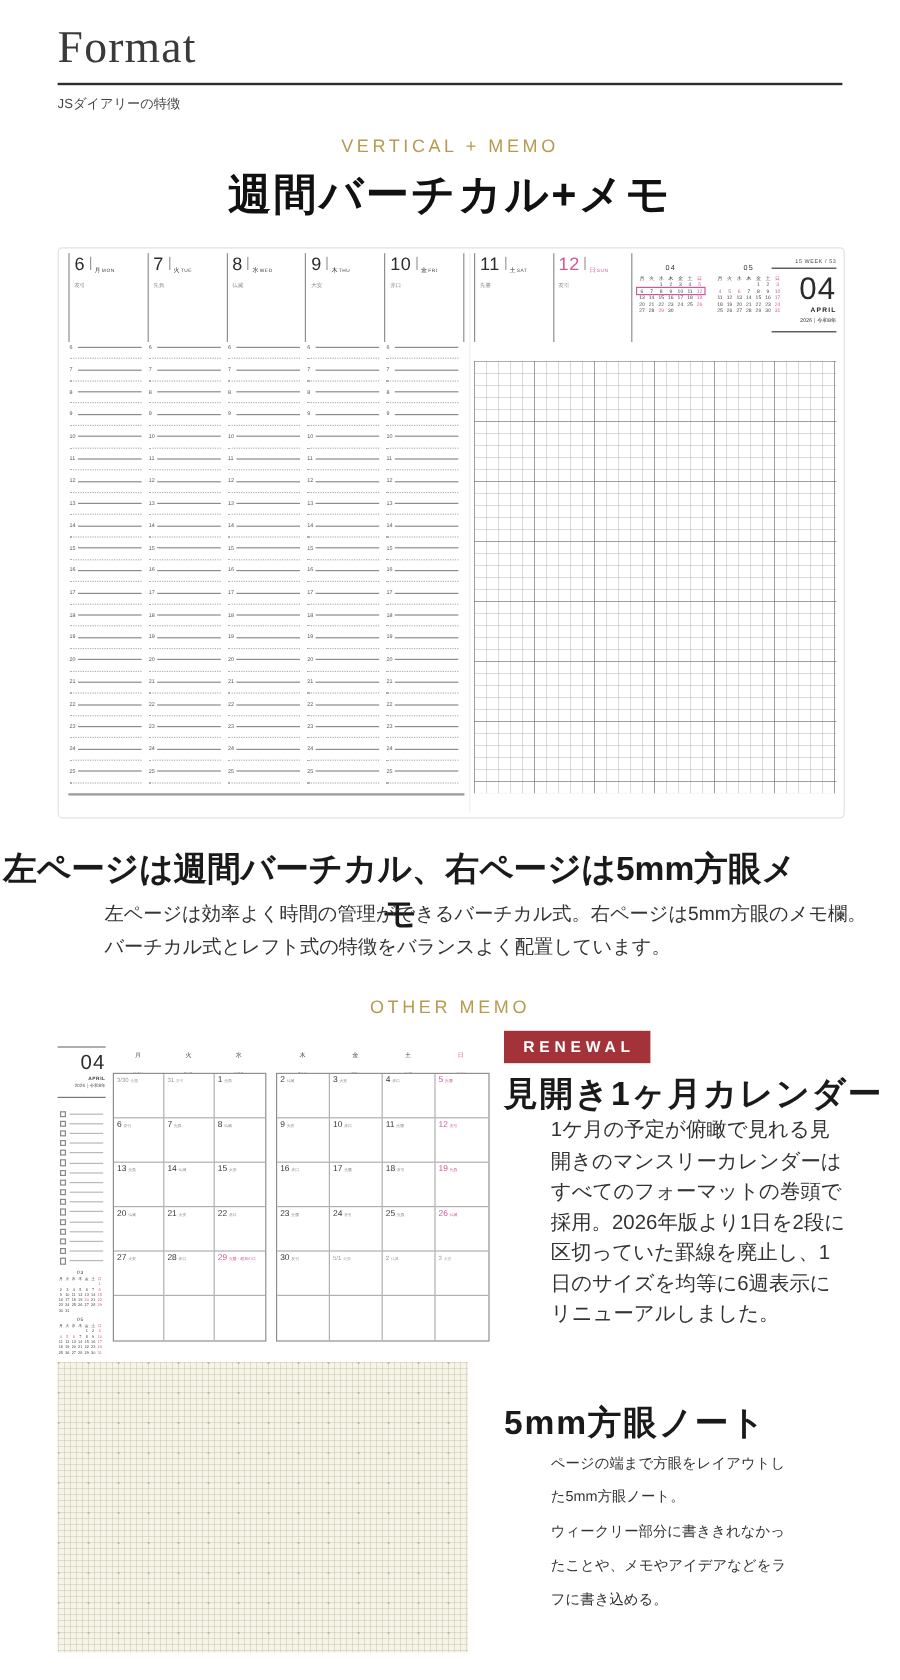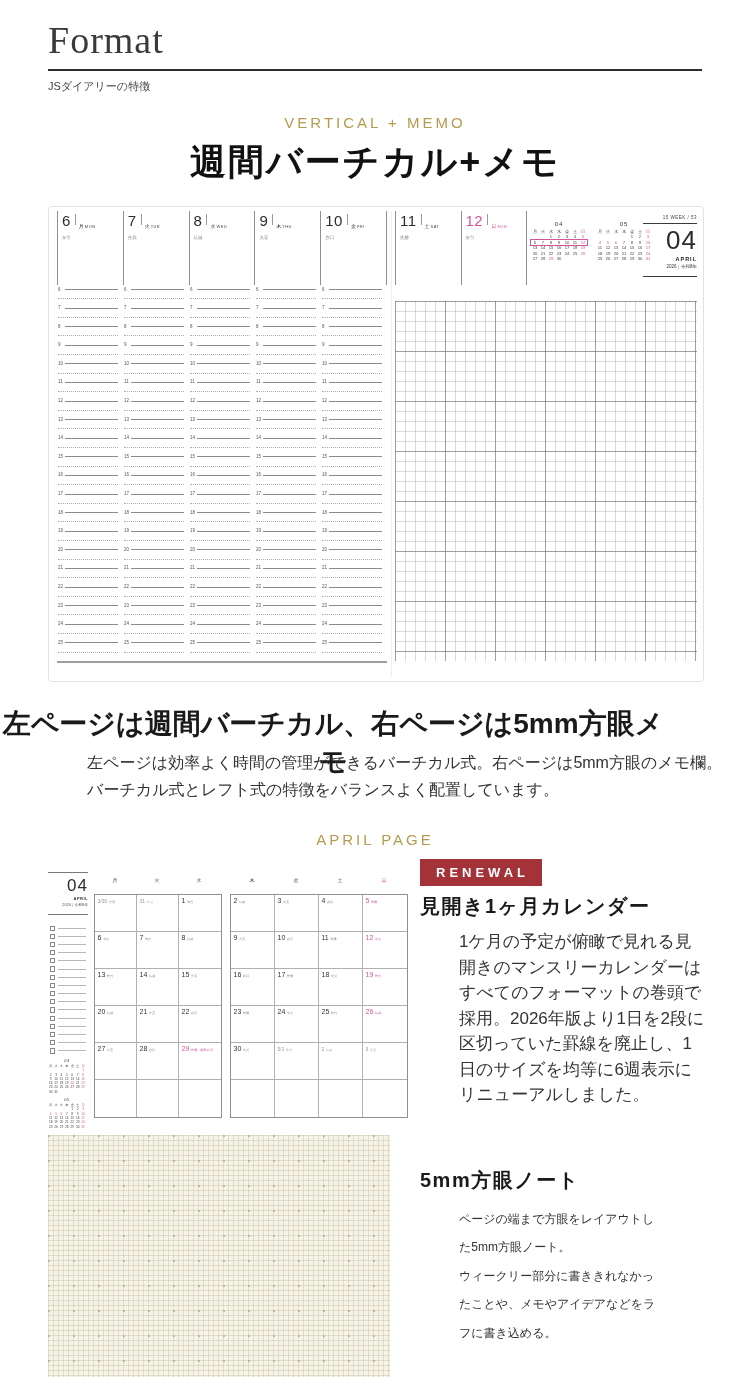--- a/index.html
+++ b/index.html
@@ -18,21 +18,21 @@
   .eyebrow{position:absolute;left:0;width:750px;text-align:center;font-size:15px;
            letter-spacing:3px;color:#b49b4e;font-weight:500;}
   #vm-eyebrow{top:114px;text-align:center;}
   #other-eyebrow{top:831px;}
   .big-title{position:absolute;left:0;width:750px;top:138px;text-align:center;
              font-size:36px;font-weight:700;letter-spacing:2px;color:#111;}
   .h2{position:absolute;left:0;width:666px;top:705px;text-align:center;
       font-size:28px;font-weight:700;color:#1a1a1a;}
   .body{color:#333;font-weight:500;}
   #vm-body{position:absolute;left:48px;top:749px;font-size:16px;line-height:27px;}
-  .h3{position:absolute;left:420px;font-size:20px;font-weight:700;letter-spacing:1.5px;color:#1a1a1a;}
+  .h3{position:absolute;left:420px;font-size:28px;font-weight:700;letter-spacing:1.5px;color:#1a1a1a;}
   #monthly-heading{top:893px;}
   #note-heading{top:1167px;}
   #monthly-body{position:absolute;left:420px;top:929px;width:325px;font-size:17px;line-height:25.5px;}
   #note-body{position:absolute;left:420px;top:1205px;width:325px;font-size:12px;line-height:28.4px;}
 
   
   .renewal{position:absolute;left:420px;top:859px;background:#a43339;color:#fff;
            font-size:13px;font-weight:600;letter-spacing:4px;padding:6px 13px 6px 16px;}
 
   
@@ -841,21 +841,21 @@
       <div class="wyear">2026｜令和8年</div>
       <div class="whr whr2"></div>
     </div>
     <div class="wgrid"></div>
   </div>
 
   <div class="h2">左ページは週間バーチカル、右ページは5mm方眼メモ</div>
   <div class="body prelines" id="vm-body">左ページは効率よく時間の管理ができるバーチカル式。右ページは5mm方眼のメモ欄。
 バーチカル式とレフト式の特徴をバランスよく配置しています。</div>
 
-  <div class="eyebrow" id="other-eyebrow">APRIL PAGE</div>
+  <div class="eyebrow" id="other-eyebrow">OTHER MEMO</div>
 
   <div class="monthcal">
     <div class="sidebar">
       <div class="sb-hr sb-hr1"></div>
       <div class="sb-num">04</div>
       <div class="sb-month">APRIL</div>
       <div class="sb-year">2026｜令和8年</div>
       <div class="sb-hr sb-hr2"></div>
       <div class="sb-checklist">
           <div class="chk-row">

